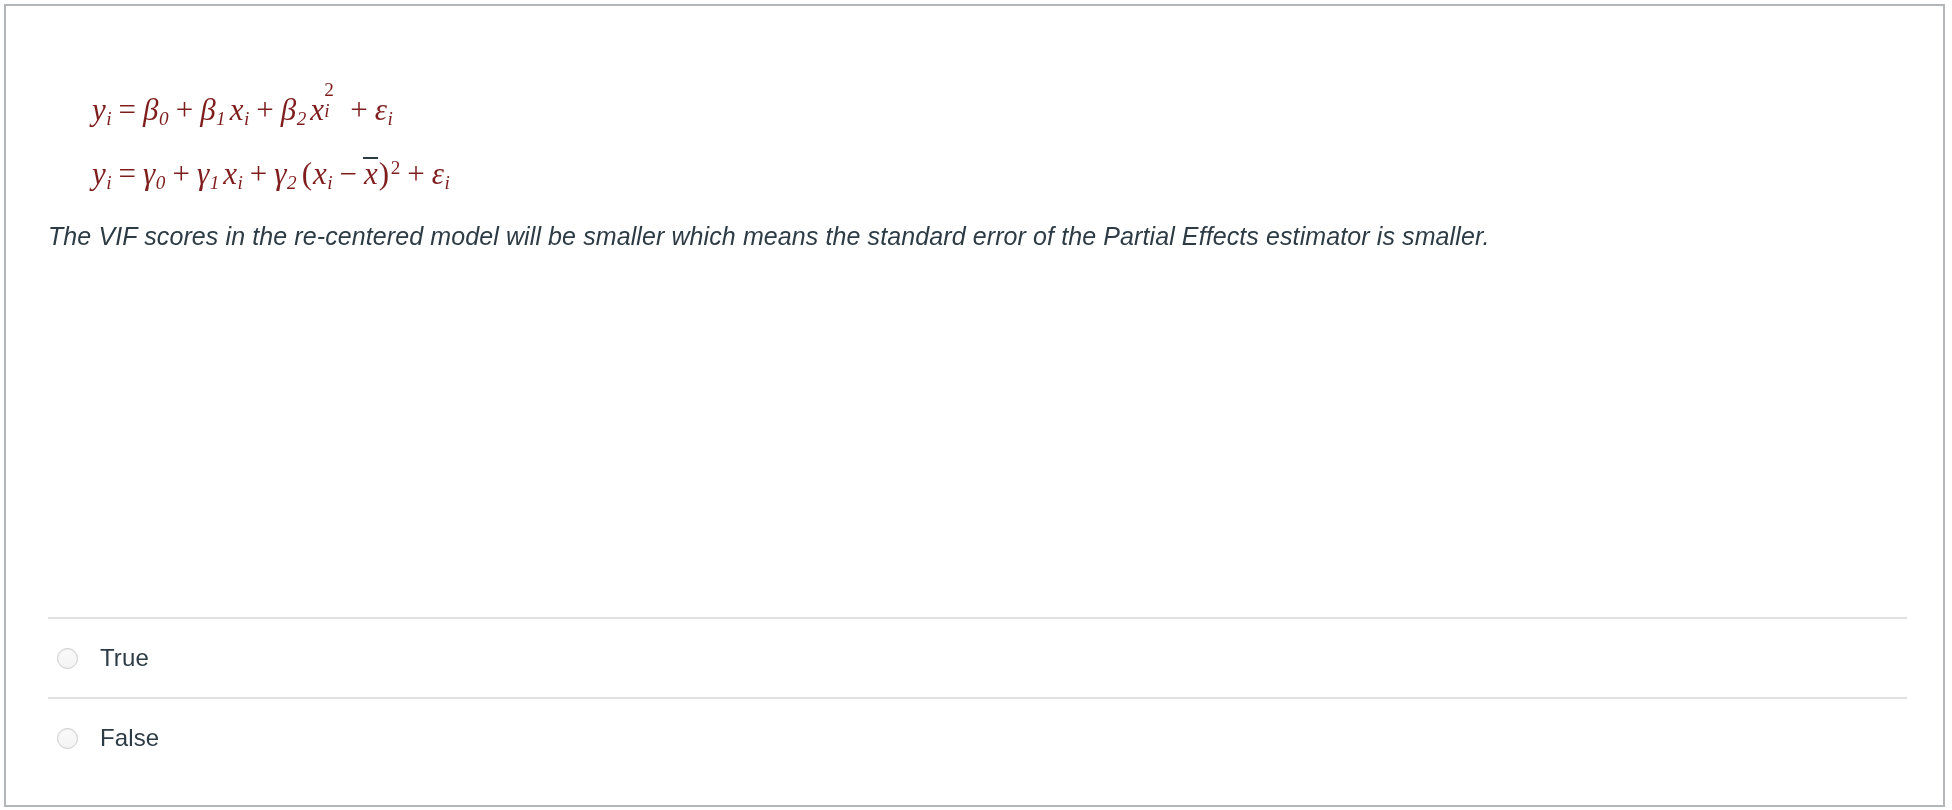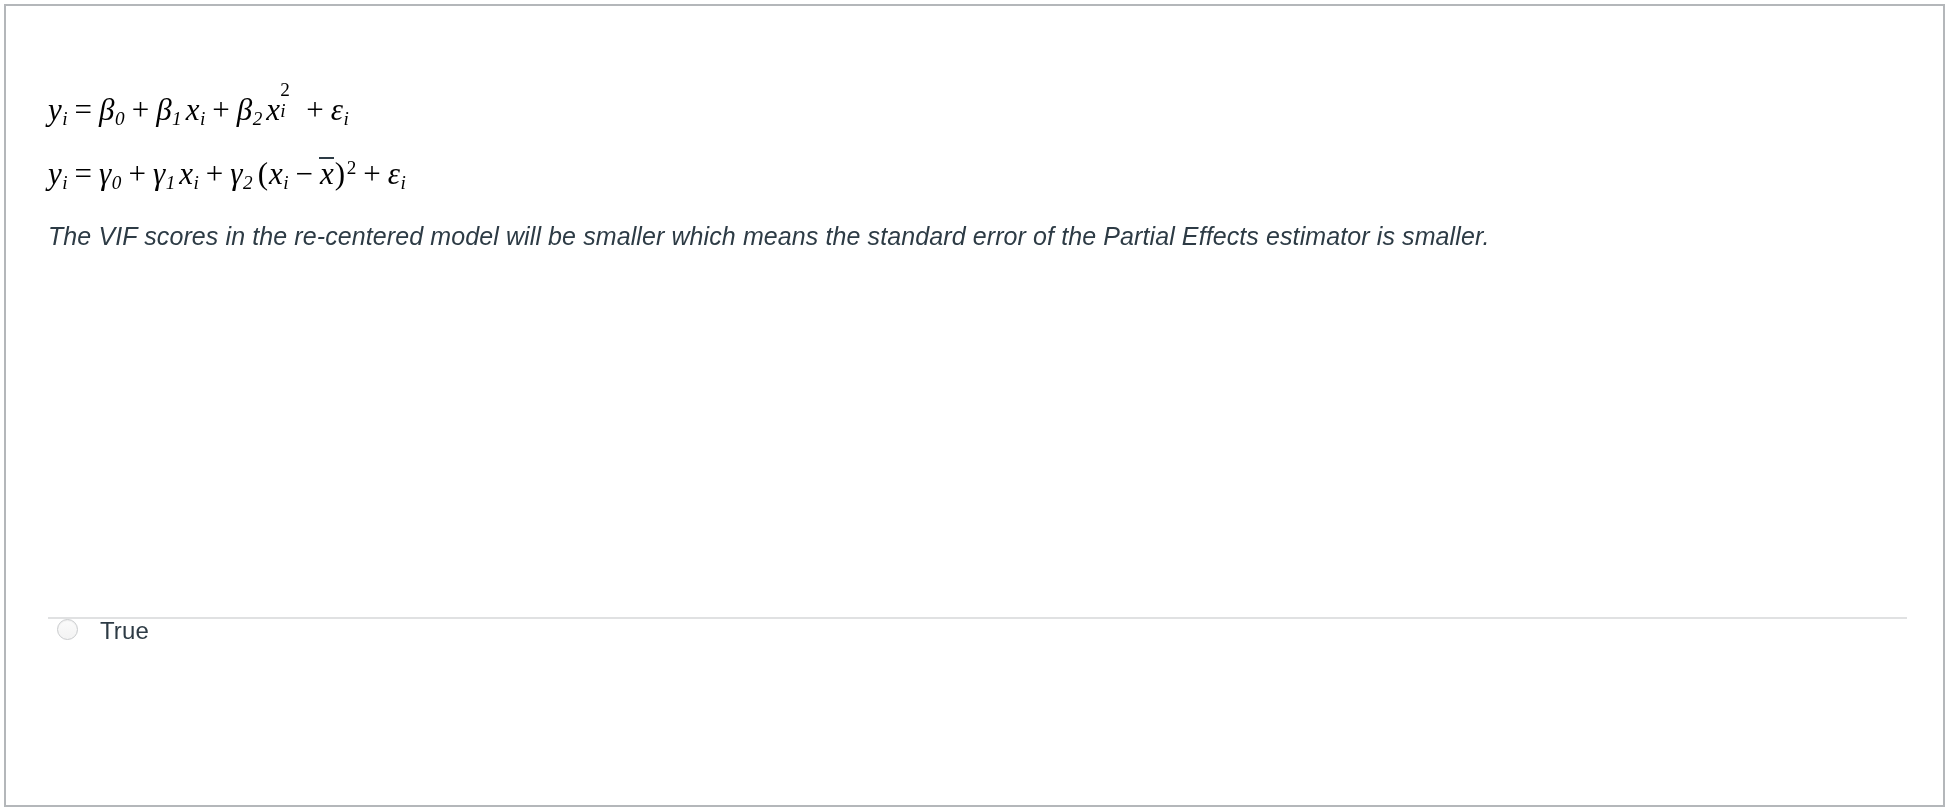--- a/index.html
+++ b/index.html
@@ -55,24 +55,25 @@
     font-size: 25px;
     line-height: 1.5;
     color: #2d3b45;
     letter-spacing: 0.1px;
   }
 
   
   .math {
     font-family: "Liberation Serif", "DejaVu Serif", serif;
     font-size: 31px;
-    color: #000000;
+    color: #7f1d1d;
     margin-top: 27px;
     line-height: 1.1;
     white-space: nowrap;
+    margin-left: 44px;
   }
   .math .mi,
   .math .mn,
   .math .mgreek {
     font-style: italic;
   }
   .math .mo {
     font-style: normal;
     padding: 0 7px;
   }
@@ -138,20 +139,21 @@
     left: 42px;
     right: 36px;
     top: 611px;
   }
 
   .answer-row {
     position: relative;
     border-top: 2px solid #e0e1e2;
     height: 78px;
     display: flex;
+    align-items: center;
   }
 
   .radio {
     width: 21px;
     height: 21px;
     border-radius: 50%;
     border: 1px solid #c9cbcd;
     background: linear-gradient(#fbfbfb, #f3f3f3);
     box-sizing: border-box;
     flex: 0 0 auto;
@@ -189,16 +191,20 @@
 
     </div>
 
     <div class="answers">
 
       <div class="answer-row">
         <span class="radio"></span>
         <span class="answer-label">True</span>
       </div>
 
+      <div class="answer-row">
+        <span class="radio"></span>
+        <span class="answer-label">False</span>
+      </div>
 
     </div>
   </div>
 </div>
 
 </body></html>

